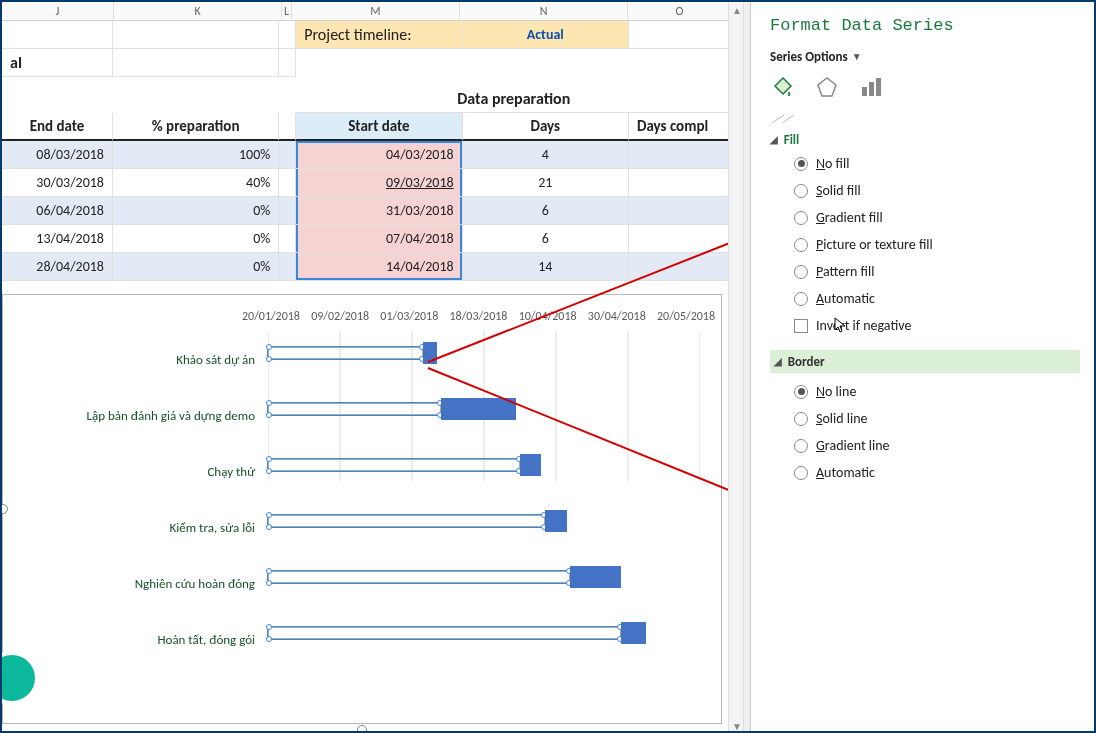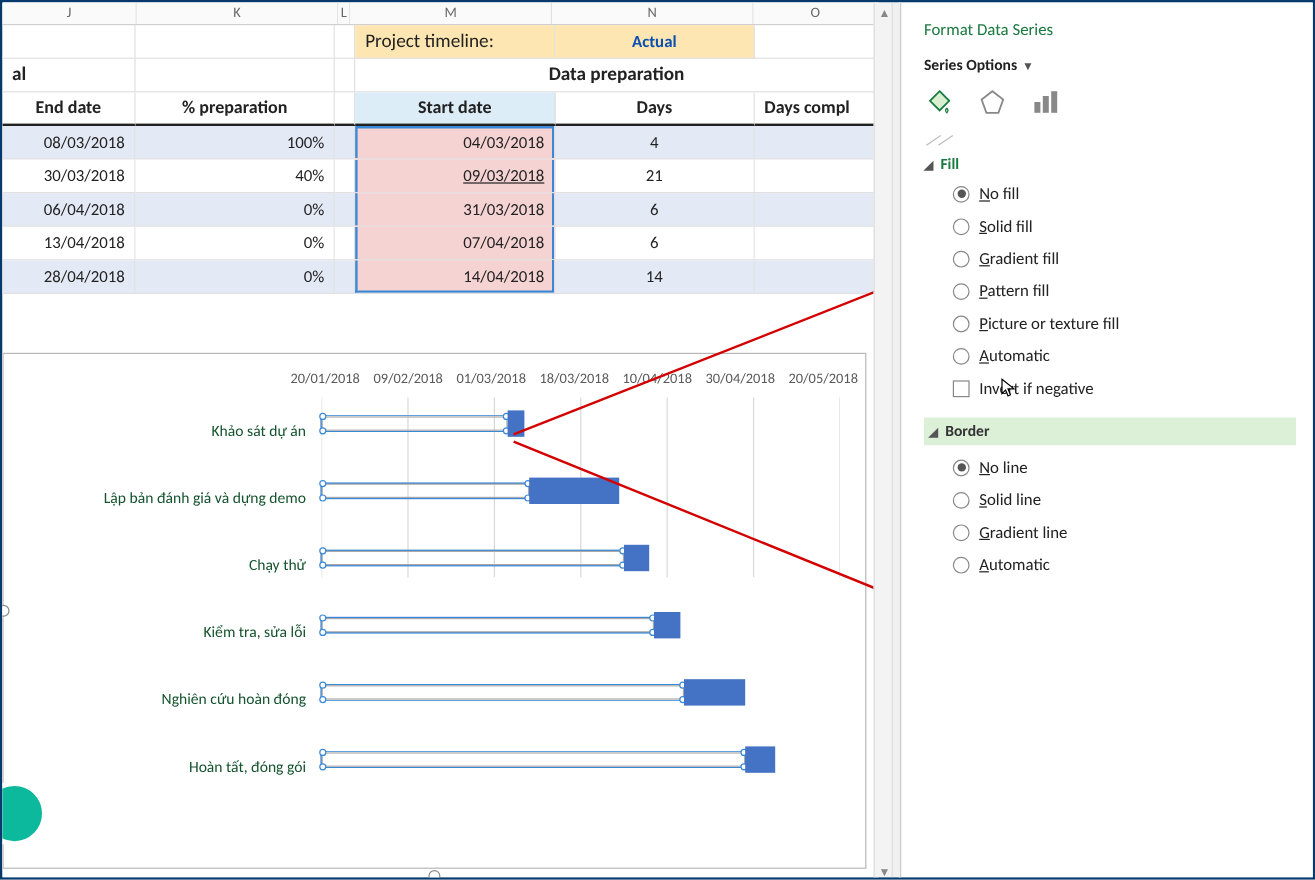--- a/index.html
+++ b/index.html
@@ -46,21 +46,21 @@
   .chart-handle.mid-left { left: -5px; top: 50%; margin-top: -5px; }
   .chart-handle.bot-mid { left: 50%; bottom: -12px; margin-left: -5px; }
 
   .badge { position: absolute; left: -18px; bottom: 18px; width: 54px; height: 54px; border-radius: 50%; background: #0cb99d; border: 4px solid #fff; }
 
   
   .format-pane { position: absolute; right: 0; top: 0; width: 345px; height: 733px; border-left: 1px solid #d0d0d0; background: #fff; padding: 10px 14px 10px 20px; }
   .format-pane::before { content:""; position:absolute; left:-6px; top:0; width:6px; height:100%; background:#f0f0f0; border-right:1px solid #ccc; }
   .scrollbar-stub { position: absolute; left: -22px; top: 0; width: 16px; height: 100%; background: #f3f3f3; border-left:1px solid #ddd; border-right:1px solid #ddd; }
   .scrollbar-stub .arrow { position:absolute; left:3px; font-size:10px; color:#888; }
-  .pane-title { font-size: 14px; color: #1a7a3f; font-weight: 400; margin: 4px 0 14px 0; }
+  .pane-title { font-size: 17px; color: #1a7a3f; font-weight: 400; margin: 4px 0 14px 0; font-family: Liberation Mono, monospace; }
   .series-options { font-weight: bold; font-size: 13px; margin-bottom: 10px; display: flex; align-items: center; gap: 4px; }
   .series-options .caret { font-size: 10px; color: #555; }
   .icon-row { display: flex; gap: 18px; margin-bottom: 12px; }
   .pane-icon { width: 26px; height: 26px; display: flex; align-items: center; justify-content: center; }
   .pane-icon.active svg path, .pane-icon.active svg polygon { fill: #d9f0d0; stroke: #1a7a3f; }
   .divider-slash { height: 12px; width: 30px; margin-bottom: 6px; }
   .divider-slash svg line { stroke:#bbb; }
 
   .section-head { display: flex; align-items: center; gap: 6px; font-size: 13px; font-weight: bold; color: #1a7a3f; margin: 8px 0 8px 0; }
   .section-head.border-hi { background: #dcefd7; padding: 4px 4px; color:#333; }
@@ -97,21 +97,21 @@
     <div class="cell cL"></div>
     <div class="cell cM timeline-label left">Project timeline:</div>
     <div class="cell cN timeline-actual">Actual</div>
     <div class="cell cO"></div>
   </div>
 
   <div class="row">
     <div class="cell cJ section-header left" style="justify-content:flex-start;">al</div>
     <div class="cell cK"></div>
     <div class="cell cL"></div>
-    <div class="cell section-header" style="width:440px;">Data preparation</div>
+    <div class="cell section-header" style="width:440px;margin-top:36px;">Data preparation</div>
   </div>
 
   <div class="row">
     <div class="cell cJ header-cell">End date</div>
     <div class="cell cK header-cell">% preparation</div>
     <div class="cell cL header-cell"></div>
     <div class="cell cM header-cell selected-header">Start date</div>
     <div class="cell cN header-cell">Days</div>
     <div class="cell cO header-cell" style="justify-content:flex-start;">Days compl</div>
   </div>
@@ -327,25 +327,25 @@
     <label class="radio-item">
         <span class="radio"></span>
         <span class="underline-first">Solid fill</span>
       </label>
     <label class="radio-item">
         <span class="radio"></span>
         <span class="underline-first">Gradient fill</span>
       </label>
     <label class="radio-item">
         <span class="radio"></span>
+        <span class="underline-first">Picture or texture fill</span>
+      </label>
+    <label class="radio-item">
+        <span class="radio"></span>
         <span class="underline-first">Pattern fill</span>
-      </label>
-    <label class="radio-item">
-        <span class="radio"></span>
-        <span class="underline-first">Picture or texture fill</span>
       </label>
     <label class="radio-item">
         <span class="radio"></span>
         <span class="underline-first">Automatic</span>
       </label>
     <label class="check-item" style="position:relative;">
       <span class="chk"></span>
         <span>Invert if negative</span>
       <svg class="cursor-ptr" style="left:40px;" viewBox="0 0 14 18">
           <path d="M1 1 L1 13 L4 10 L6 15 L8 14 L6 9 L11 9 Z" fill="#fff" stroke="#000"></path>

